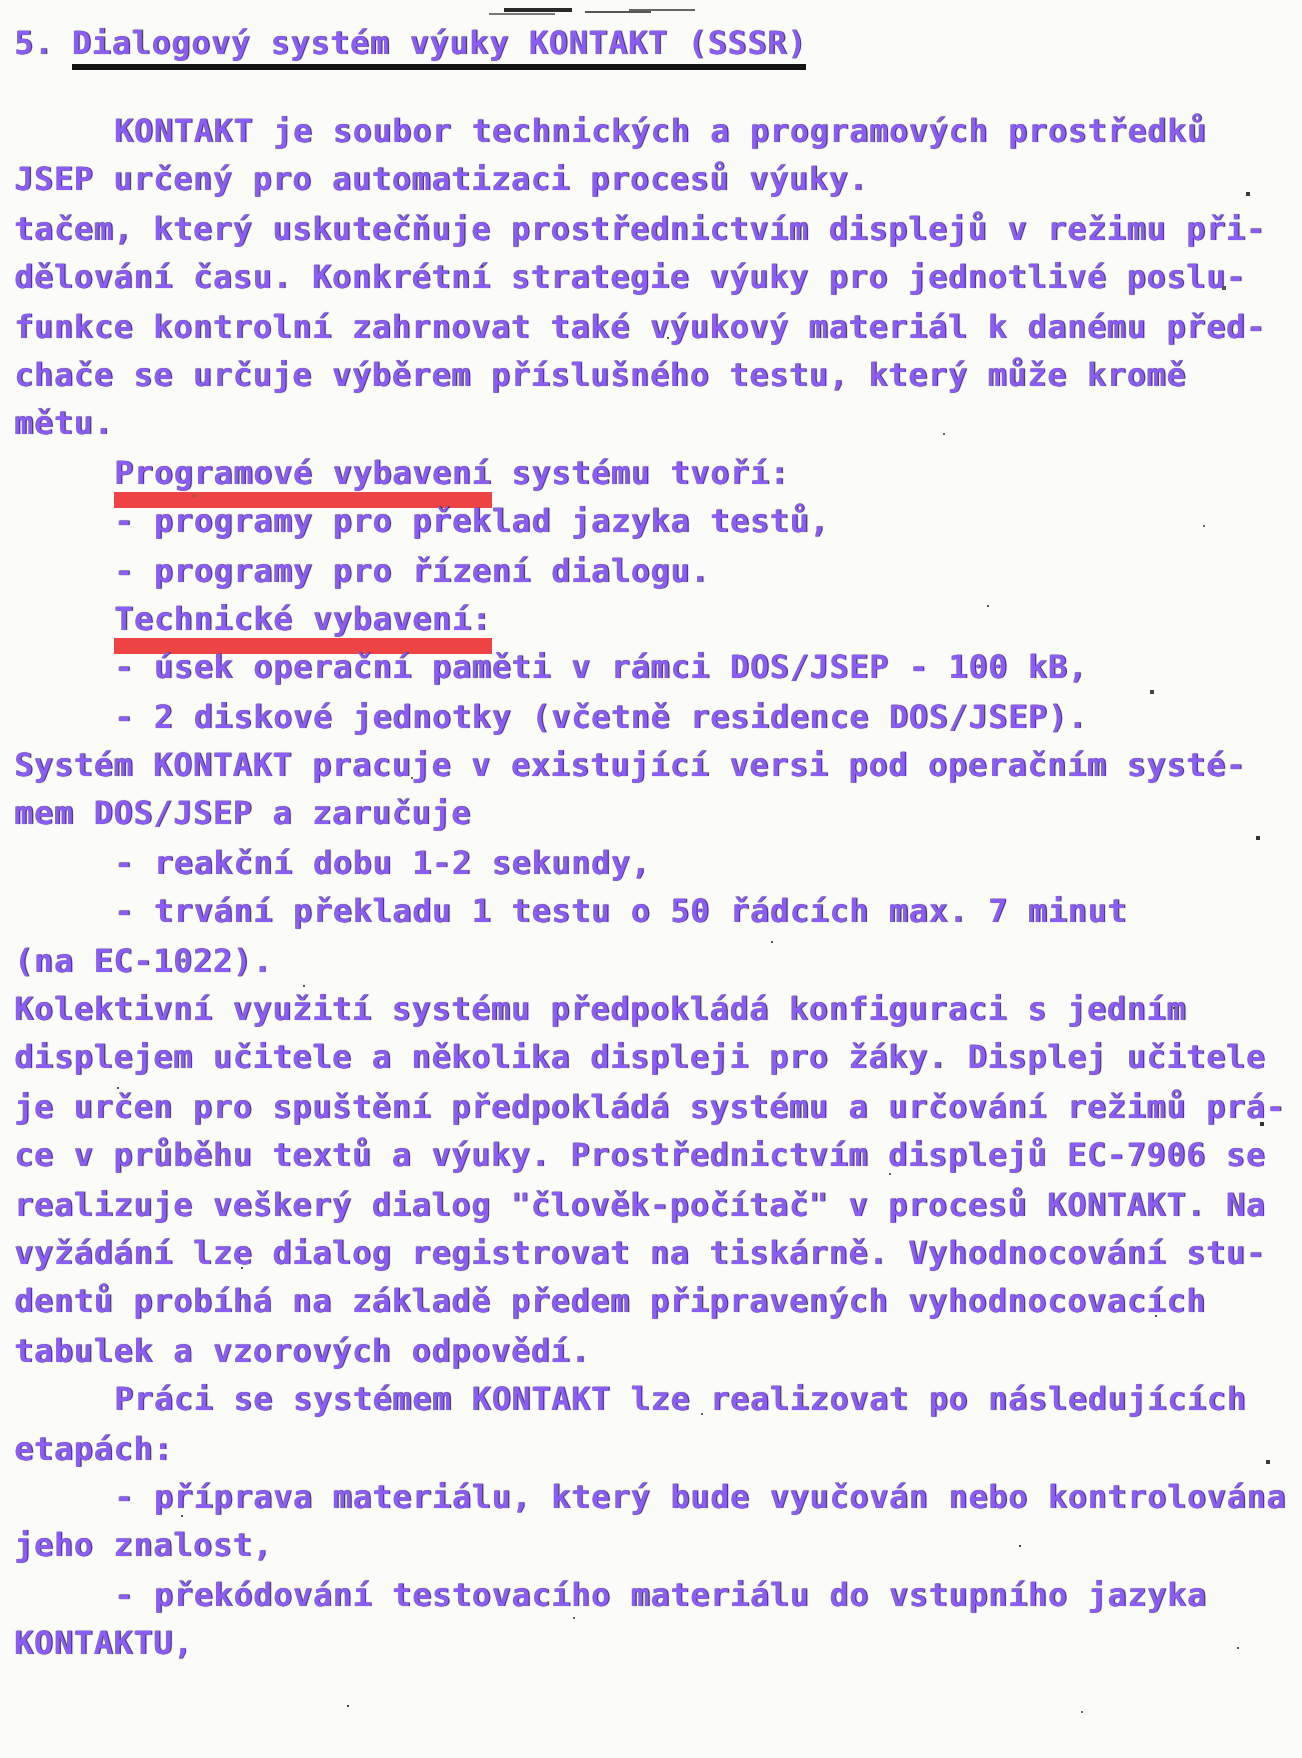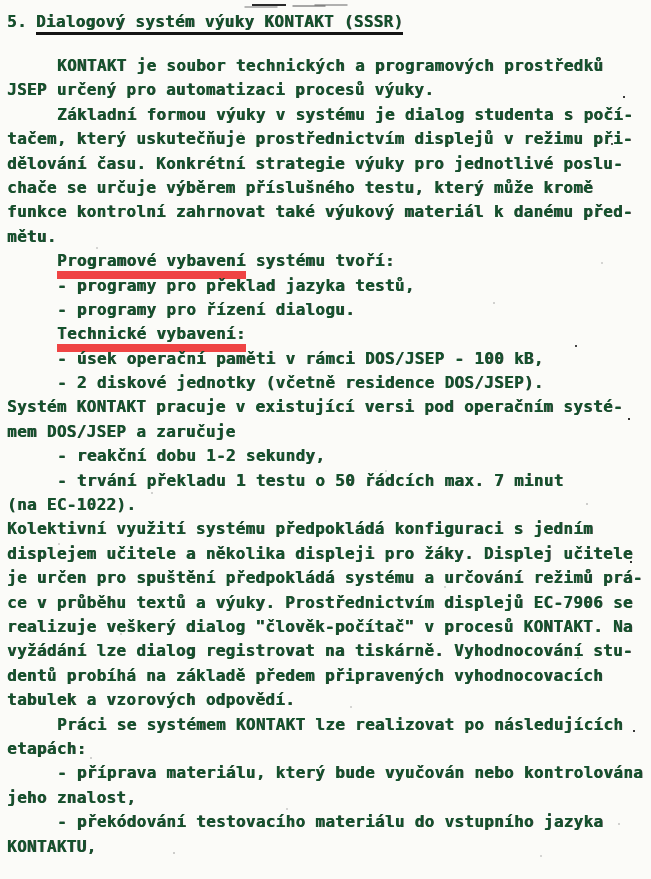--- a/index.html
+++ b/index.html
@@ -16,21 +16,21 @@
   .page {
     position: relative;
     width: 651px;
     height: 879px;
     padding: 9px 4px 0 7px;
     box-sizing: border-box;
     font-family: "DejaVu Sans Mono", "Liberation Mono", monospace;
     font-weight: 700;
     font-size: 16px;
     letter-spacing: 0.3px;
-    color: #14532d;
+    color: #8b5cf6;
     text-shadow: 0.6px 0.2px 0.4px rgba(15,15,15,0.8);
   }
   .title {
     height: 26px;
     line-height: 26px;
     margin-bottom: 19px;
     white-space: nowrap;
   }
   .title .num {
     margin-right: 9px;
@@ -85,25 +85,24 @@
 
   <div class="smudge"></div>
   <div class="speckles"></div>
 
   <div class="title">
     <span class="num">5.</span><span class="title-u">Dialogový systém výuky KONTAKT (SSSR)</span>
   </div>
 
   <div class="line indent">KONTAKT je soubor technických a programových prostředků</div>
   <div class="line">JSEP určený pro automatizaci procesů výuky.</div>
-  <div class="line indent">Základní formou výuky v systému je dialog studenta s počí-</div>
   <div class="line">tačem, který uskutečňuje prostřednictvím displejů v režimu při-</div>
   <div class="line">dělování času. Konkrétní strategie výuky pro jednotlivé poslu-</div>
+  <div class="line">funkce kontrolní zahrnovat také výukový materiál k danému před-</div>
   <div class="line">chače se určuje výběrem příslušného testu, který může kromě</div>
-  <div class="line">funkce kontrolní zahrnovat také výukový materiál k danému před-</div>
   <div class="line">mětu.</div>
   <div class="line indent">
     <span class="u">Programové vybavení</span><span> systému tvoří:</span>
   </div>
   <div class="line indent">- programy pro překlad jazyka testů,</div>
   <div class="line indent">- programy pro řízení dialogu.</div>
   <div class="line indent">
     <span class="u">Technické vybavení:</span><span></span>
   </div>
   <div class="line indent">- úsek operační paměti v rámci DOS/JSEP - 100 kB,</div>

